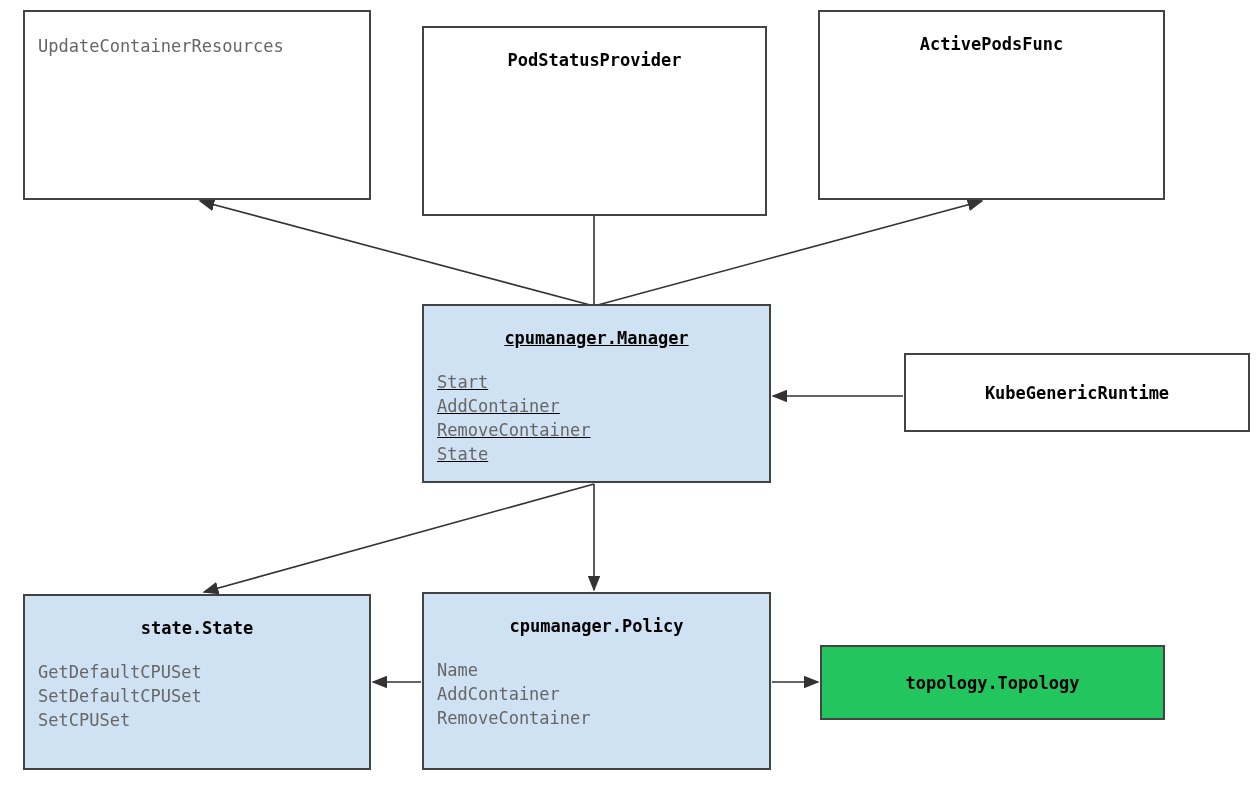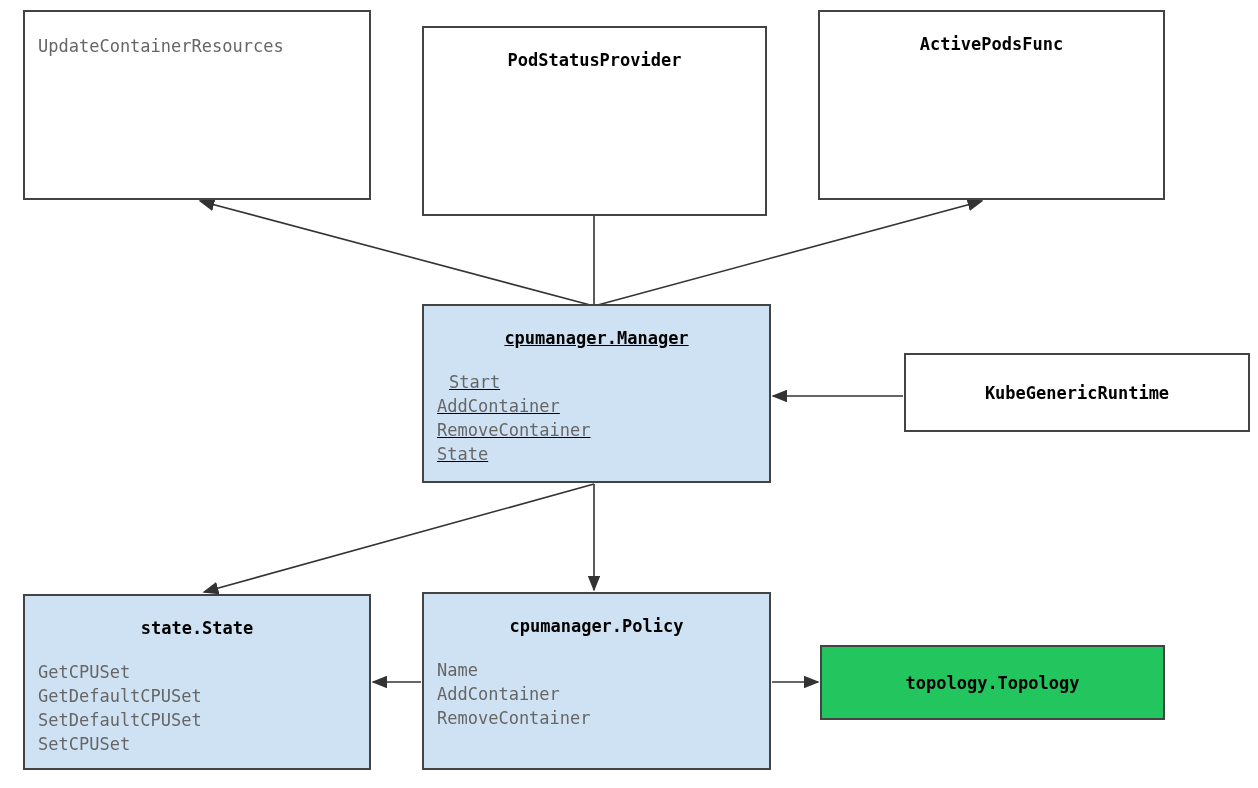--- a/index.html
+++ b/index.html
@@ -96,33 +96,32 @@
       </div>
       <div class="node" style="left: 422px; top: 26px; width: 345px; height: 190px; border-color: rgb(67, 67, 67);">
         <div class="node-title">PodStatusProvider</div>
       </div>
       <div class="node" style="left: 818px; top: 10px; width: 347px; height: 190px; border-color: rgb(67, 67, 67);">
         <div class="node-title">ActivePodsFunc</div>
       </div>
       <div class="node filled" style="left: 422px; top: 304px; width: 349px; height: 179px; border-color: rgb(67, 67, 67); background: rgb(207, 226, 243); text-decoration: underline;">
         <div class="node-title">cpumanager.Manager</div>
         <div class="node-members">
-          <div class="node-member" style="color: rgb(102, 102, 102); margin-left: 12px;">Start</div>
+          <div class="node-member" style="color: rgb(102, 102, 102);">Start</div>
           <div class="node-member" style="color: rgb(102, 102, 102);">AddContainer</div>
           <div class="node-member" style="color: rgb(102, 102, 102);">RemoveContainer</div>
           <div class="node-member" style="color: rgb(102, 102, 102);">State</div>
         </div>
       </div>
       <div class="node node-compact" style="left: 904px; top: 353px; width: 346px; height: 79px; border-color: rgb(67, 67, 67);">
         <div class="node-title">KubeGenericRuntime</div>
       </div>
       <div class="node filled" style="left: 23px; top: 594px; width: 348px; height: 176px; border-color: rgb(67, 67, 67); background: rgb(207, 226, 243);">
         <div class="node-title">state.State</div>
         <div class="node-members">
-          <div class="node-member" style="color: rgb(102, 102, 102);">GetCPUSet</div>
           <div class="node-member" style="color: rgb(102, 102, 102);">GetDefaultCPUSet</div>
           <div class="node-member" style="color: rgb(102, 102, 102);">SetDefaultCPUSet</div>
           <div class="node-member" style="color: rgb(102, 102, 102);">SetCPUSet</div>
         </div>
       </div>
       <div class="node filled" style="left: 422px; top: 592px; width: 349px; height: 178px; border-color: rgb(67, 67, 67); background: rgb(207, 226, 243);">
         <div class="node-title">cpumanager.Policy</div>
         <div class="node-members">
           <div class="node-member" style="color: rgb(102, 102, 102);">Name</div>
           <div class="node-member" style="color: rgb(102, 102, 102);">AddContainer</div>

